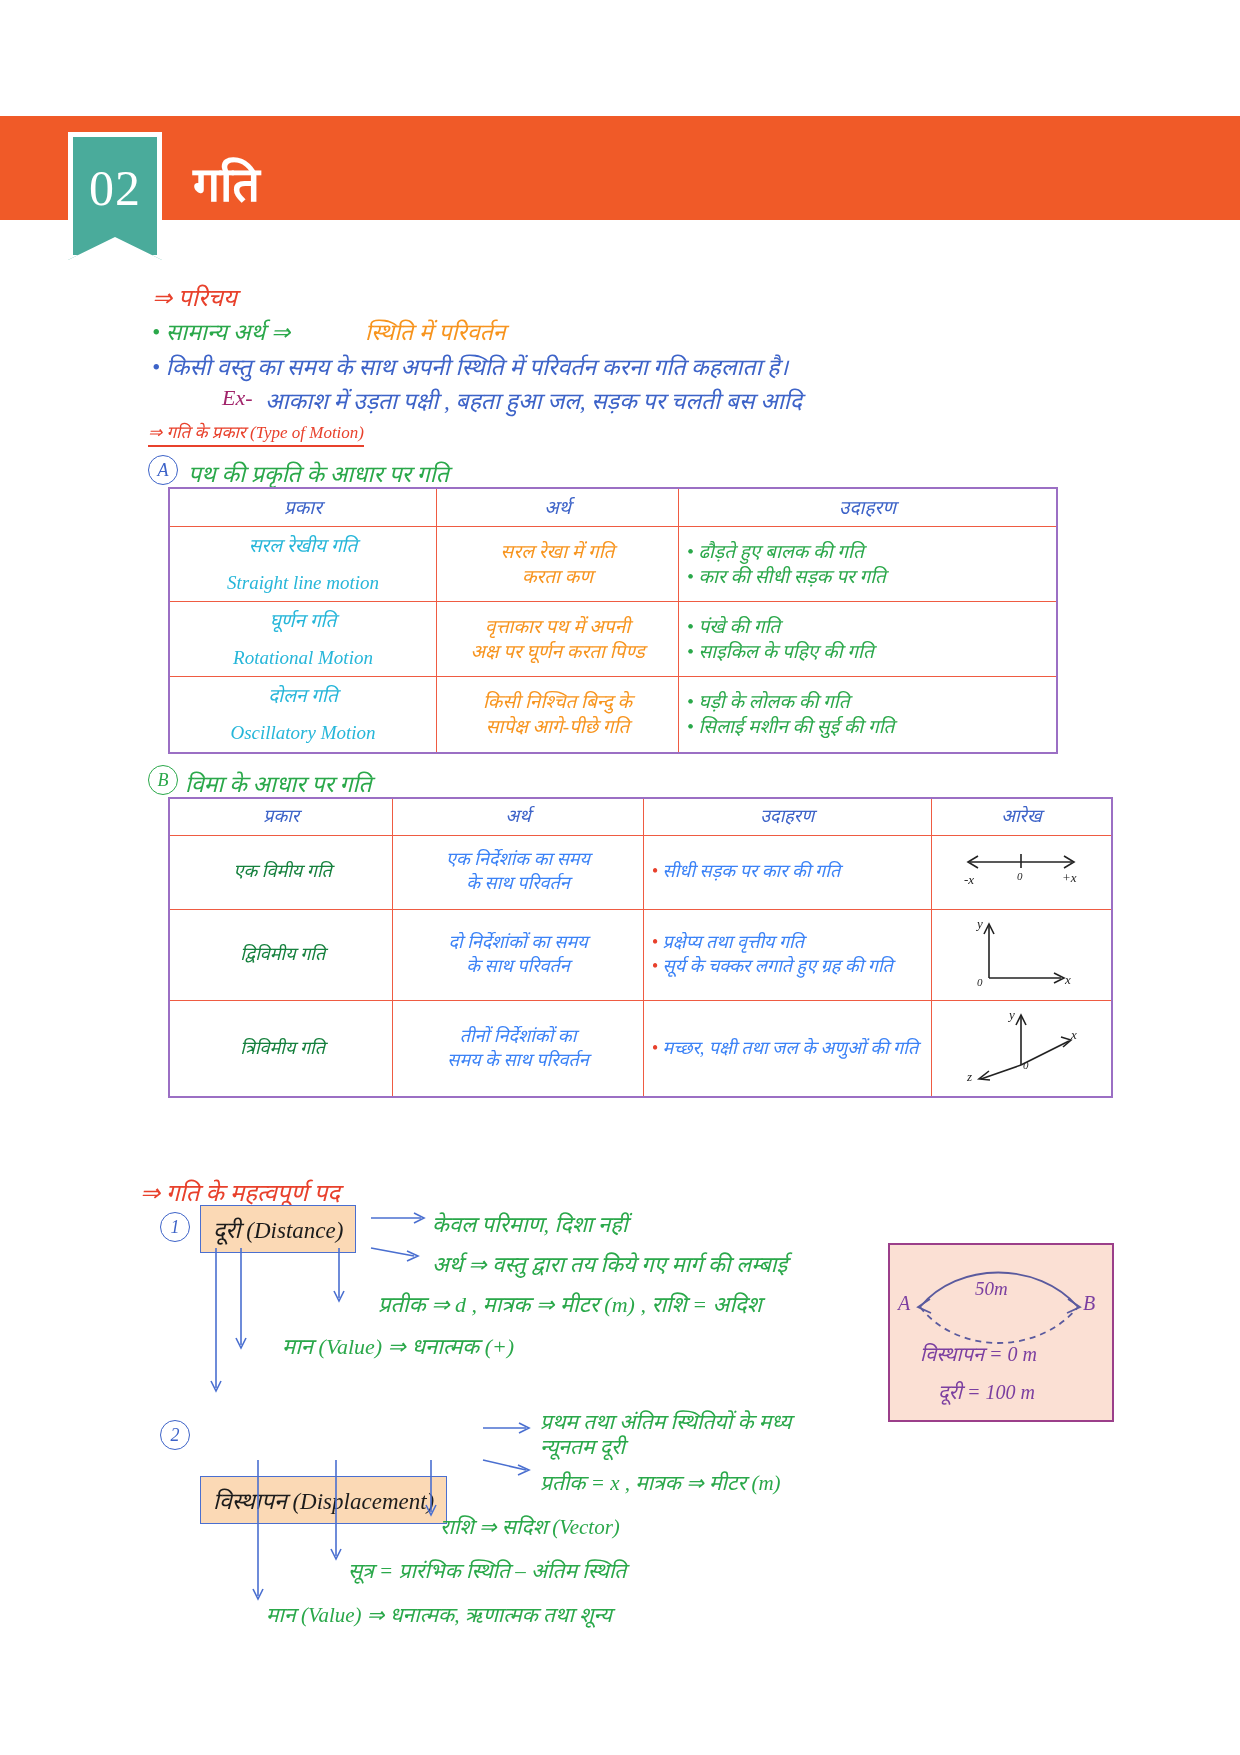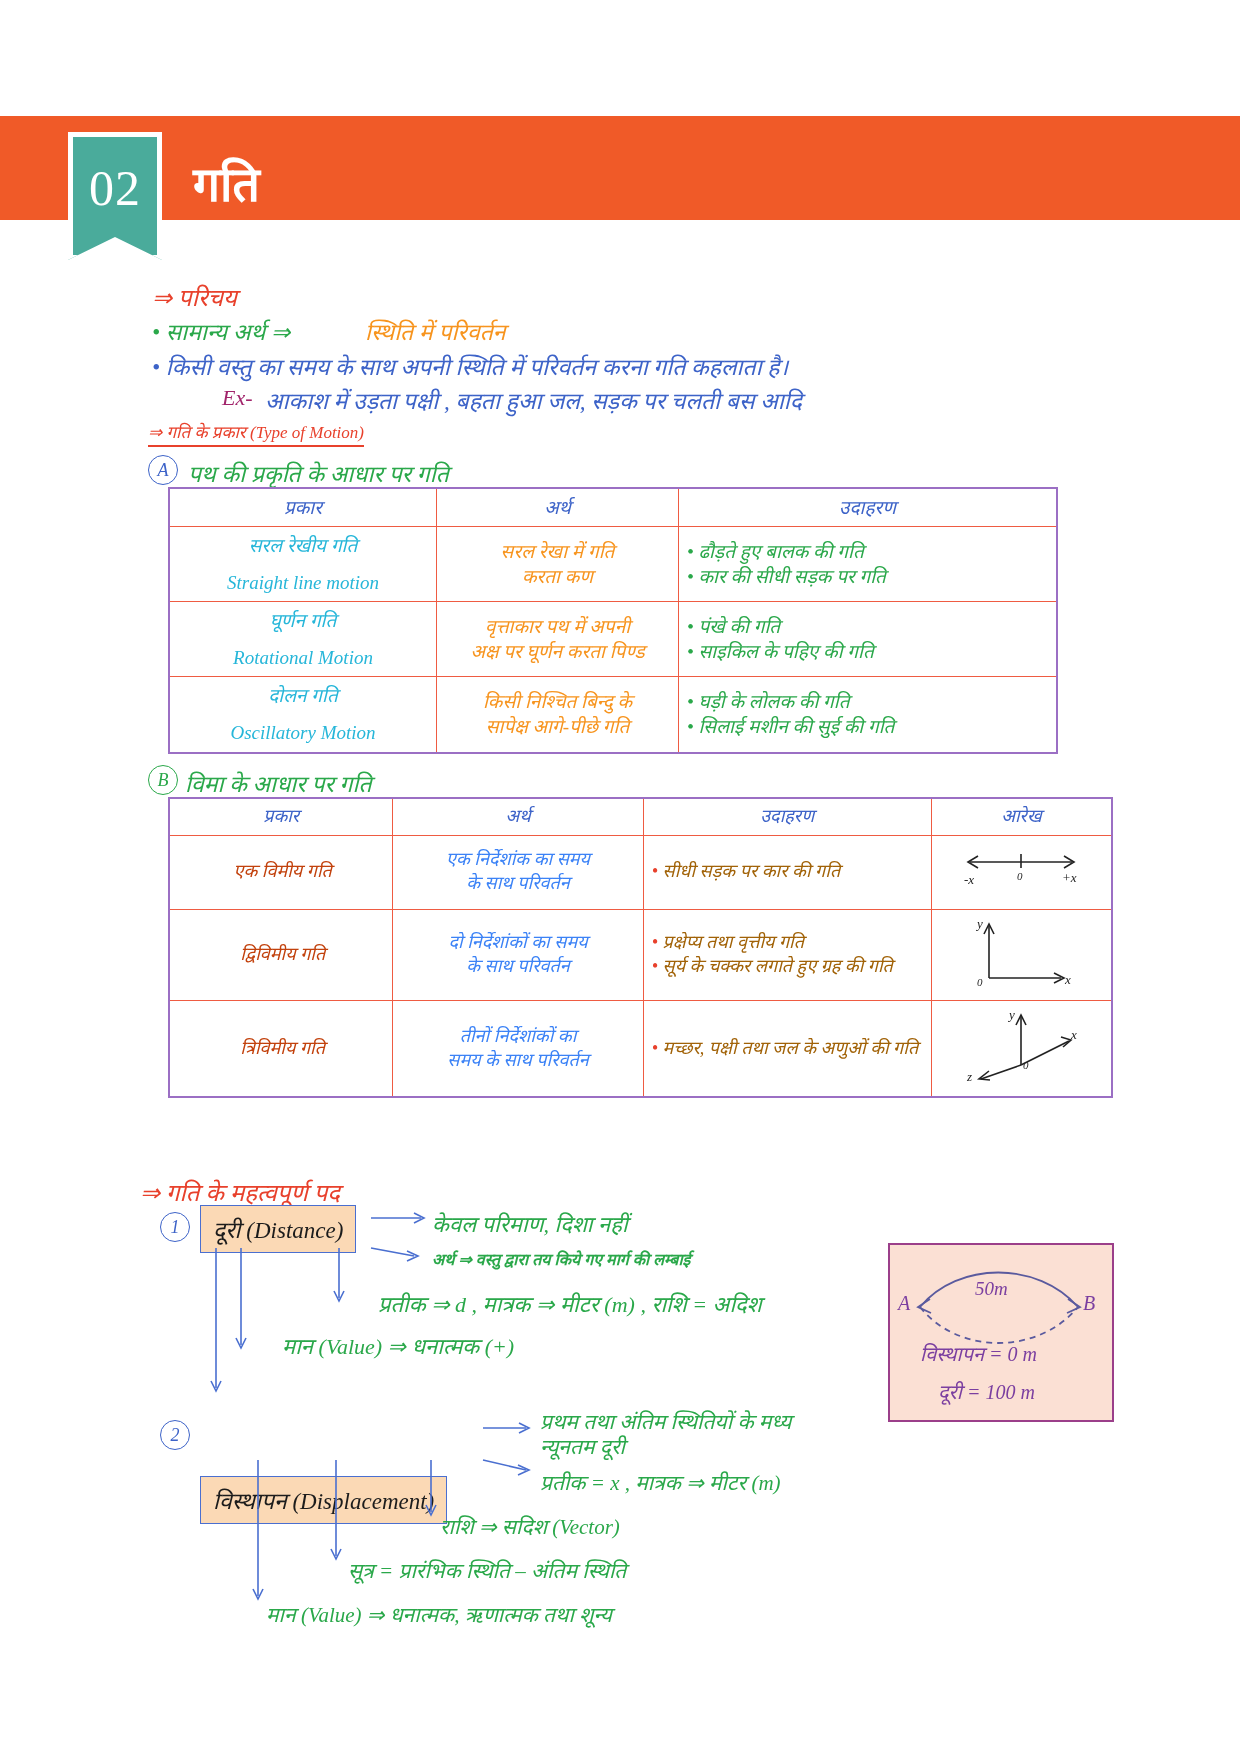--- a/index.html
+++ b/index.html
@@ -62,23 +62,23 @@
   .cell-type{text-align:center;color:#26b6d9;}
   .cell-mean{text-align:center;color:#f7941e;}
   .cell-ex{text-align:left;color:#2aa84a;}
   .en{font-family:"Liberation Serif", serif;font-style:italic;margin-top:12px;}
 
   .bul::before{content:"• ";}
   .bulr::before{content:"• ";color:#e8412c;}
 
   
   #tableB td{font-size:18px;}
-  #tableB .cell-type{color:#c2410c;font-style:italic;padding-left:11px;}
+  #tableB .cell-type{color:#15803d;font-style:italic;padding-left:11px;}
   #tableB .cell-mean{color:#3b82f6;}
-  #tableB .cell-ex{color:#a16207;}
+  #tableB .cell-ex{color:#3b82f6;}
   #tableB .cell-dia{text-align:center;}
 
   
   .term-box{
     position:absolute;background:#fbd9b5;border:1.6px solid #4a6fd0;
     font-family:"Liberation Serif", serif;font-style:italic;
     color:#1c1c1c;font-size:23px;padding:7px 12px;white-space:nowrap;
   }
   .circ-num{
     position:absolute;width:28px;height:28px;border:1.7px solid #3d63c8;
@@ -265,21 +265,21 @@
     <polyline points="211,51 222,56 211,61" fill="none" stroke="#4a6fd0" stroke-width="1.6"></polyline>
     <path d="M143 48 L143 98" stroke="#4a6fd0" stroke-width="1.6" fill="none"></path>
     <polyline points="138,91 143,101 148,91" fill="none" stroke="#4a6fd0" stroke-width="1.6"></polyline>
     <path d="M45 48 L45 145" stroke="#4a6fd0" stroke-width="1.6" fill="none"></path>
     <polyline points="40,138 45,148 50,138" fill="none" stroke="#4a6fd0" stroke-width="1.6"></polyline>
     <path d="M20 48 L20 188" stroke="#4a6fd0" stroke-width="1.6" fill="none"></path>
     <polyline points="15,181 20,191 25,181" fill="none" stroke="#4a6fd0" stroke-width="1.6"></polyline>
   </svg>
 
   <div class="note hw c-green" style="left:432px;top:1208px;font-size:22px;">केवल परिमाण, दिशा नहीं</div>
-  <div class="note hw c-green" style="left:432px;top:1248px;font-size:16px;font-weight:bold;">अर्थ ⇒ वस्तु द्वारा तय किये गए मार्ग की लम्बाई</div>
+  <div class="note hw c-green" style="left:432px;top:1248px;font-size:22px;">अर्थ ⇒ वस्तु द्वारा तय किये गए मार्ग की लम्बाई</div>
   <div class="note hw c-green" style="left:378px;top:1288px;font-size:22px;">प्रतीक ⇒ d , मात्रक ⇒ मीटर (m) , राशि = अदिश</div>
   <div class="note hw c-green" style="left:282px;top:1330px;font-size:22px;">मान (Value) ⇒ धनात्मक (+)</div>
 
   <svg width="240" height="70" style="left:880px;top:1328px;">
     <line x1="32" y1="16" x2="150" y2="16" stroke="#4a6fd0" stroke-width="1.8"></line>
     <polyline points="142,9 154,16 142,23" fill="none" stroke="#4a6fd0" stroke-width="1.8"></polyline>
   </svg>
   <div class="note hw c-blue" style="left:890px;top:1330px;font-size:20px;">A</div>
   <div class="note hw c-blue" style="left:1042px;top:1338px;font-size:20px;">B</div>
   <div class="note hw c-blue" style="left:943px;top:1355px;font-size:19px;">50m</div>

